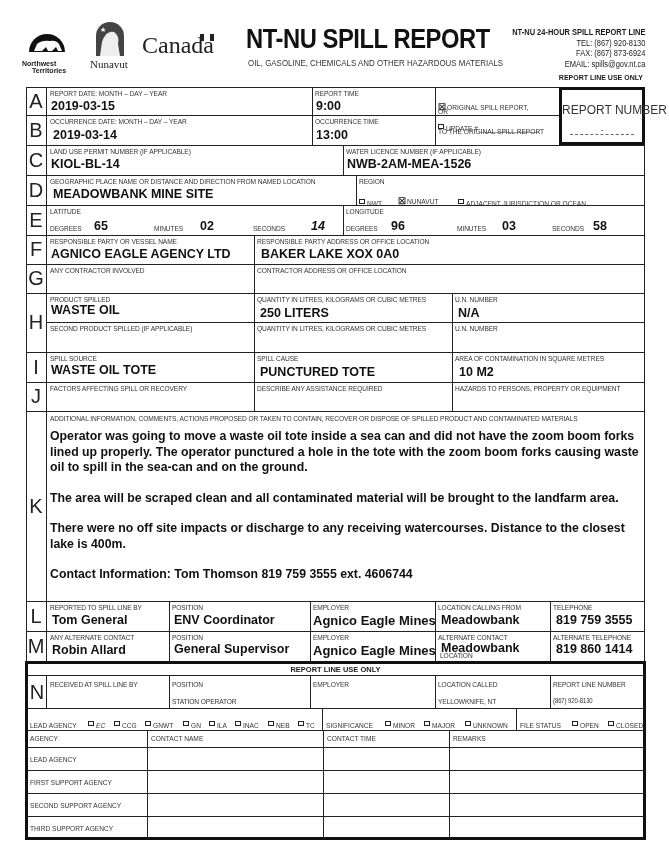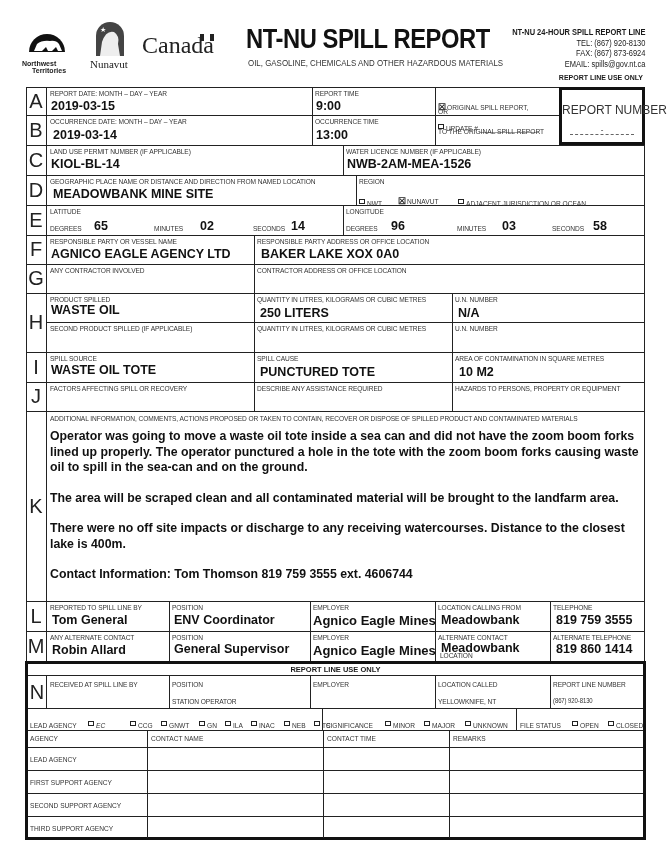--- a/index.html
+++ b/index.html
@@ -128,21 +128,21 @@
   <span class="cb"></span><span class="small" style="display:inline-block;">ADJACENT JURISDICTION OR OCEAN</span>
 </div>
 
 <div class="vline" style="left:343px;top:205px;height:30px;"></div>
 <div class="abs lbl" style="left:50px;top:207px;">LATITUDE</div>
 <div class="abs lbl" style="left:50px;top:224px;">DEGREES</div>
 <div class="abs val" style="left:94px;top:219px;font-weight:bold;">65</div>
 <div class="abs lbl" style="left:154px;top:224px;">MINUTES</div>
 <div class="abs val" style="left:200px;top:219px;">02</div>
 <div class="abs lbl" style="left:253px;top:224px;">SECONDS</div>
-<div class="abs val" style="left:291px;top:219px;">14</div>
+<div class="abs val" style="left:311px;top:219px;font-style:italic;">14</div>
 <div class="abs lbl" style="left:346px;top:207px;">LONGITUDE</div>
 <div class="abs lbl" style="left:346px;top:224px;">DEGREES</div>
 <div class="abs val" style="left:391px;top:219px;">96</div>
 <div class="abs lbl" style="left:457px;top:224px;">MINUTES</div>
 <div class="abs val" style="left:502px;top:219px;">03</div>
 <div class="abs lbl" style="left:552px;top:224px;">SECONDS</div>
 <div class="abs val" style="left:593px;top:219px;">58</div>
 
 <div class="vline" style="left:254px;top:235px;height:58px;"></div>
 <div class="abs lbl" style="left:50px;top:237px;">RESPONSIBLE PARTY OR VESSEL NAME</div>
@@ -238,21 +238,21 @@
 <div class="abs lbl" style="left:313px;top:680px;">EMPLOYER</div>
 <div class="abs lbl" style="left:438px;top:680px;">LOCATION CALLED</div>
 <div class="abs lbl" style="left:438px;top:697px;">YELLOWKNIFE, NT</div>
 <div class="abs lbl" style="left:553px;top:680px;">REPORT LINE NUMBER</div>
 <div class="abs lbl" style="left:553px;top:697px;font-size:6.5px;">(867) 920-8130</div>
 
 <div class="vline" style="left:322px;top:708px;height:22px;"></div>
 <div class="vline" style="left:516px;top:708px;height:22px;"></div>
 <div class="abs" style="left:30px;top:714px;white-space:nowrap;">
   <span class="small" style="display:inline-block;margin-right:3px;">LEAD AGENCY</span>
-  <span><span class="cb"></span><span class="small" style="display:inline-block;margin-right:19px;font-style:italic;">EC</span></span>
+  <span><span class="cb"></span><span class="small" style="display:inline-block;margin-right:3px;font-style:italic;">EC</span></span>
   <span><span class="cb"></span><span class="small" style="display:inline-block;margin-right:3px;">CCG</span></span>
   <span><span class="cb"></span><span class="small" style="display:inline-block;margin-right:3px;">GNWT</span></span>
   <span><span class="cb"></span><span class="small" style="display:inline-block;margin-right:3px;">GN</span></span>
   <span><span class="cb"></span><span class="small" style="display:inline-block;margin-right:3px;">ILA</span></span>
   <span><span class="cb"></span><span class="small" style="display:inline-block;margin-right:3px;">INAC</span></span>
   <span><span class="cb"></span><span class="small" style="display:inline-block;margin-right:3px;">NEB</span></span>
   <span><span class="cb"></span><span class="small" style="display:inline-block;">TC</span></span>
 </div>
 <div class="abs" style="left:326px;top:714px;white-space:nowrap;">
   <span class="small" style="display:inline-block;margin-right:3px;">SIGNIFICANCE</span>

